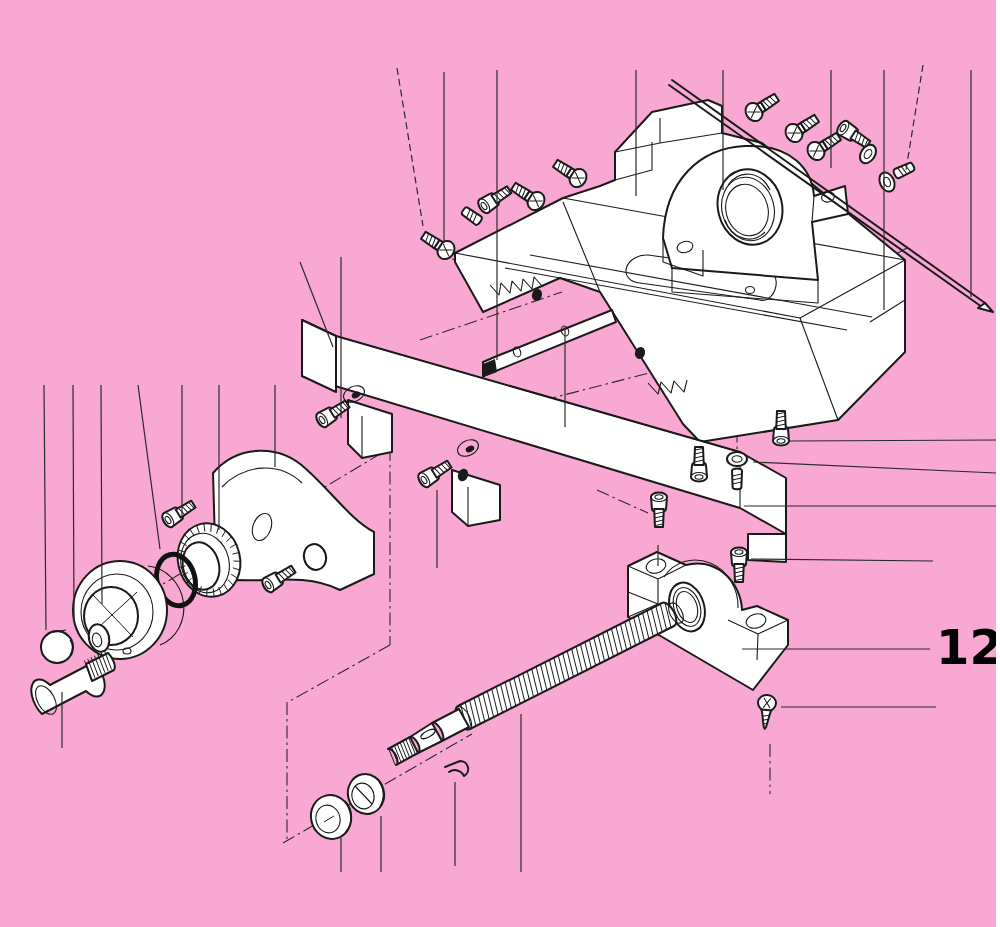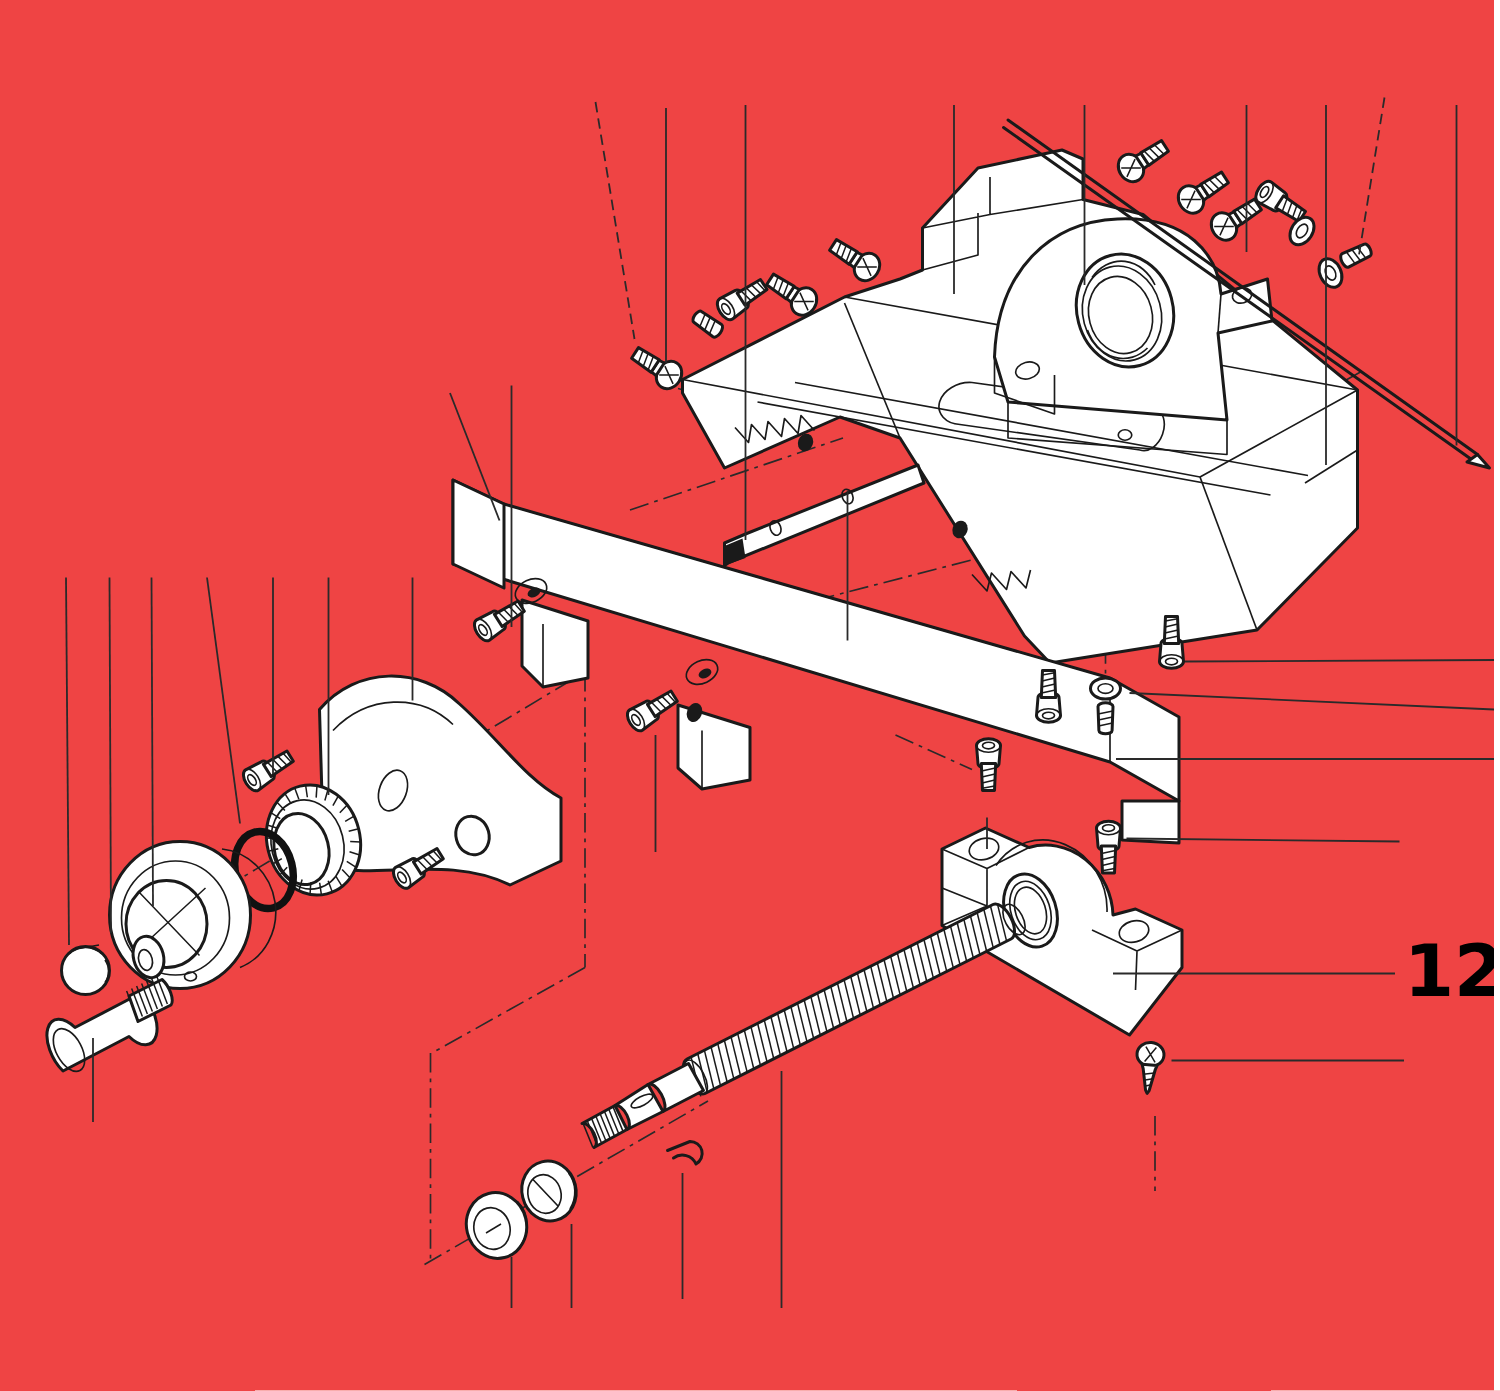--- a/index.html
+++ b/index.html
@@ -1,16 +1,16 @@
 <!DOCTYPE html>
 <html><head>
 <meta charset="utf-8">
 <style>
   html,body{margin:0;padding:0;background:#fff;}
-  .page{width:996px;height:927px;background:#ef4444;position:relative;overflow:hidden;}
+  .page{width:996px;height:927px;background:#f9a8d4;position:relative;overflow:hidden;}
   svg{display:block;}
   .fw{fill:#fff;stroke:#1a1a1a;stroke-width:2;stroke-linejoin:round;}
   .ln{fill:none;stroke:#1a1a1a;stroke-width:2;stroke-linejoin:round;stroke-linecap:round;}
   .tn{fill:none;stroke:#1a1a1a;stroke-width:1.1;stroke-linejoin:round;}
   .hx{fill:none;stroke:#1a1a1a;stroke-width:1;}
   .dk{fill:#1a1a1a;stroke:none;}
   .ldr{fill:none;stroke:#2a2a2a;stroke-width:1.2;stroke-linecap:butt;}
   .cl{fill:none;stroke:#2a2a2a;stroke-width:1.1;stroke-dasharray:13 4 2.5 4;}
   .thick{fill:none;stroke:#111;stroke-width:5;}
   .figlbl{font:bold 48px "DejaVu Sans", sans-serif;fill:#000;}

